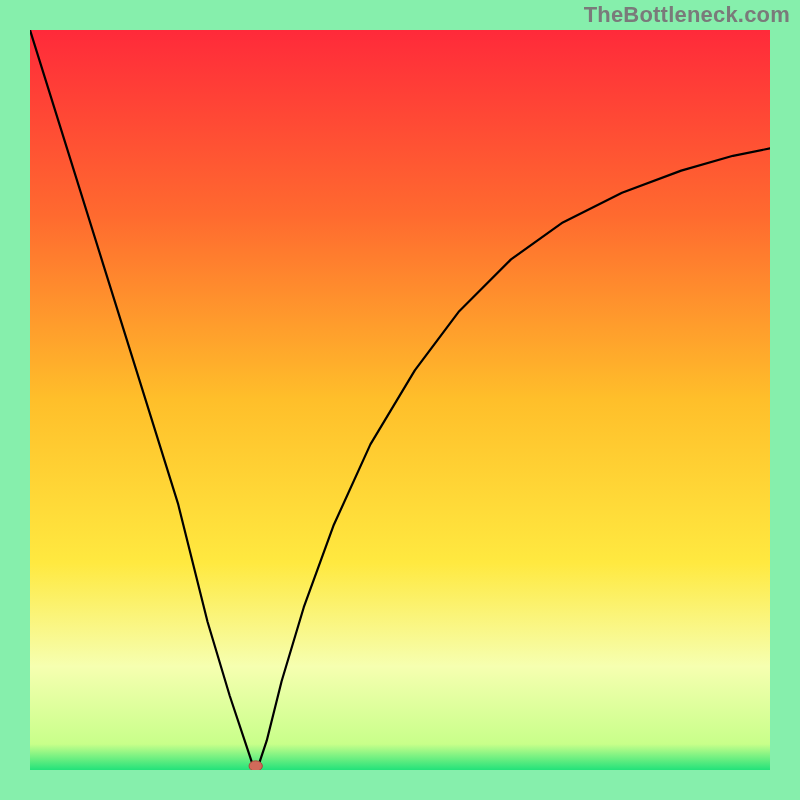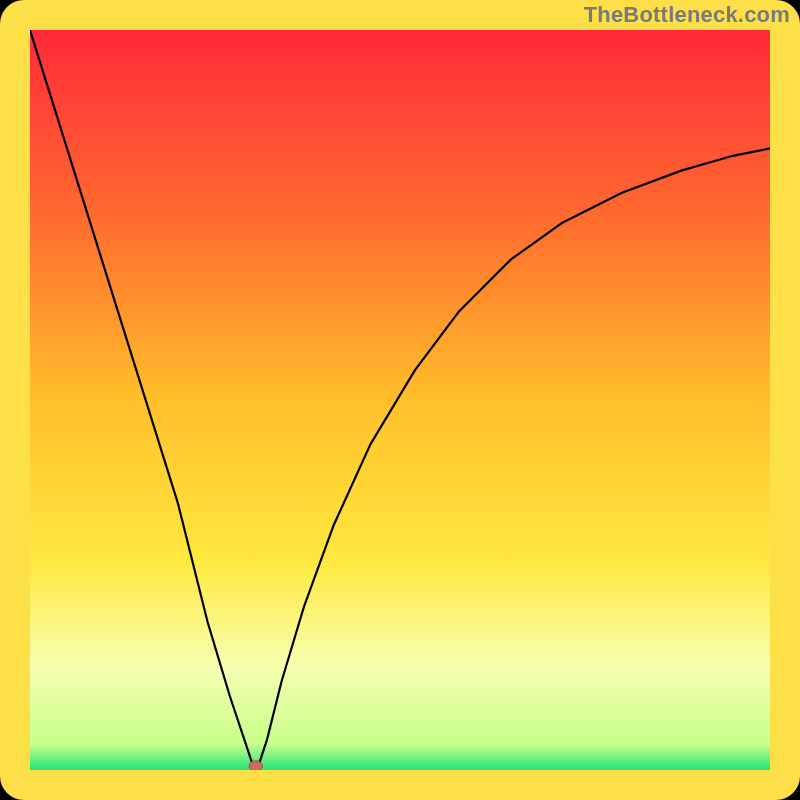--- a/index.html
+++ b/index.html
@@ -8,22 +8,21 @@
     width: 800px;
     height: 800px;
     background: #000;
     font-family: Arial, Helvetica, sans-serif;
     overflow: hidden;
   }
   .frame {
     position: relative;
     width: 800px;
     height: 800px;
-    background: #fde047;
-    border-radius: 24px;
+    background: #86efac;
   }
   .watermark {
     position: absolute;
     top: 2px;
     right: 10px;
     font-size: 22px;
     font-weight: 600;
     color: #7a7a7a;
     letter-spacing: 0.2px;
     z-index: 5;

